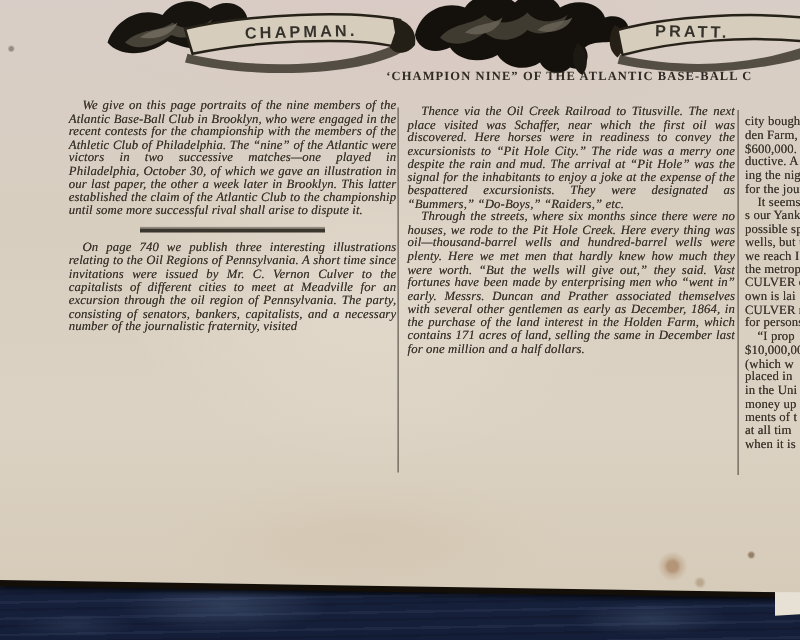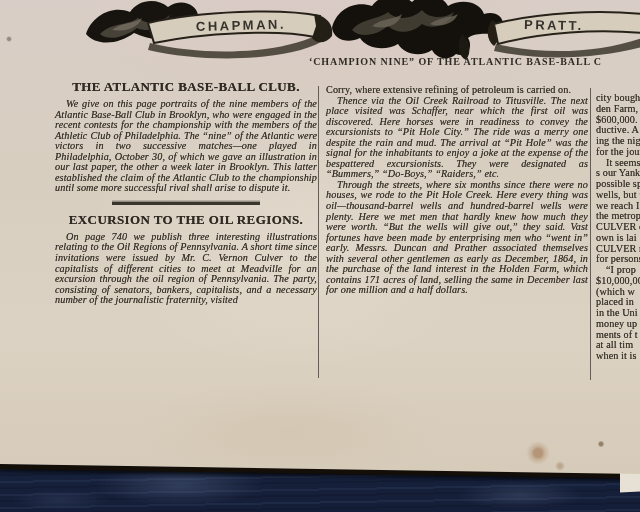--- a/index.html
+++ b/index.html
@@ -136,29 +136,26 @@
         <text class="ribbon-text" x="524" y="29" transform="rotate(1.2 524 29)">PRATT.</text>
       </g>
     </svg>
 
     <div class="caption">‘CHAMPION NINE” OF THE ATLANTIC BASE-BALL C</div>
 
     <div class="vrule vrule-1"></div>
     <div class="vrule vrule-2"></div>
 
     <div class="col col-left">
-      <h1 class="art-heading">THE ATLANTIC BASE-BALL CLUB.</h1>
       <p class="indent">We give on this page portraits of the nine members of the Atlantic Base-Ball Club in Brooklyn, who were engaged in the recent contests for the championship with the members of the Athletic Club of Philadelphia.  The “nine” of the Atlantic were victors in two successive matches—one played in Philadelphia, October 30, of which we gave an illustration in our last paper, the other a week later in Brooklyn.  This latter established the claim of the Atlantic Club to the championship until some more successful rival shall arise to dispute it.</p>
       <div class="article-divider"></div>
-      <h1 class="art-heading">EXCURSION TO THE OIL REGIONS.</h1>
       <p class="indent">On page 740 we publish three interesting illustrations relating to the Oil Regions of Pennsylvania. A short time since invitations were issued by Mr. C. Vernon Culver to the capitalists of different cities to meet at Meadville for an excursion through the oil region of Pennsylvania.  The party, consisting of senators, bankers, capitalists, and a necessary number of the journalistic fraternity, visited</p>
     </div>
 
     <div class="col col-mid">
-      <p>Corry, where extensive refining of petroleum is carried on.</p>
       <p class="indent">Thence via the Oil Creek Railroad to Titusville. The next place visited was Schaffer, near which the first oil was discovered.  Here horses were in readiness to convey the excursionists to “Pit Hole City.”  The ride was a merry one despite the rain and mud.  The arrival at “Pit Hole” was the signal for the inhabitants to enjoy a joke at the expense of the bespattered excursionists.  They were designated as “Bummers,” “Do-Boys,” “Raiders,” etc.</p>
       <p class="indent">Through the streets, where six months since there were no houses, we rode to the Pit Hole Creek. Here every thing was oil—thousand-barrel wells and hundred-barrel wells were plenty.  Here we met men that hardly knew how much they were worth.  “But the wells will give out,” they said. Vast fortunes have been made by enterprising men who “went in” early.  Messrs. Duncan and Prather associated themselves with several other gentlemen as early as December, 1864, in the purchase of the land interest in the Holden Farm, which contains 171 acres of land, selling the same in December last for one million and a half dollars.</p>
     </div>
 
     <div class="col col-right">
       <div class="rline">city bought</div>
       <div class="rline">den Farm,</div>
       <div class="rline">$600,000.</div>
       <div class="rline">ductive.  A</div>
       <div class="rline">ing the nigh</div>

